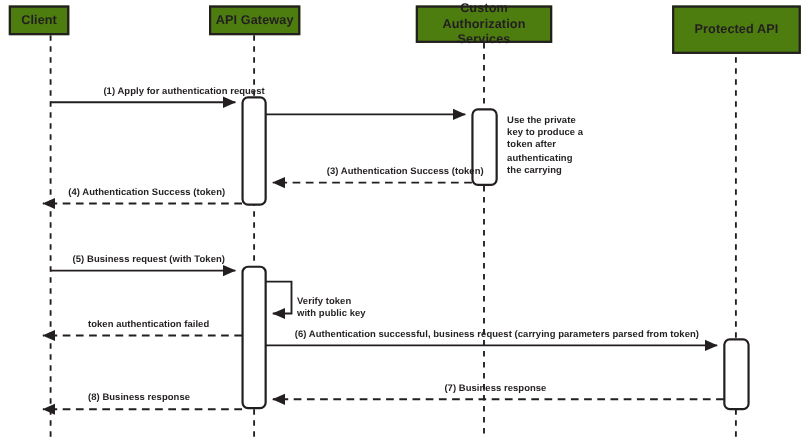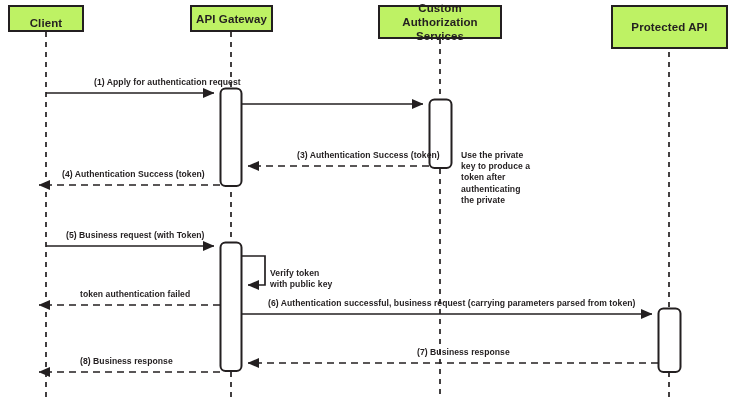--- a/index.html
+++ b/index.html
@@ -19,21 +19,21 @@
   }
   #canvas svg {
     position: absolute;
     left: 0;
     top: 0;
   }
   .lifeline-title {
     position: absolute;
     box-sizing: border-box;
     border: 2px solid #231f20;
-    background: #bef264;
+    background: #4d7c0f;
     color: #231f20;
     font-size: 11.5px;
     font-weight: bold;
     line-height: 14px;
     text-align: center;
     display: flex;
     align-items: center;
     justify-content: center;
     letter-spacing: 0.1px;
   }
@@ -102,21 +102,21 @@
       <line x1="220" y1="305" x2="39" y2="305" stroke-dasharray="7,5" marker-end="url(#arrowOpen)"></line>
 
       <line x1="241" y1="314" x2="652" y2="314" marker-end="url(#arrowSolid)"></line>
 
       <line x1="658" y1="363" x2="248" y2="363" stroke-dasharray="7,5" marker-end="url(#arrowOpen)"></line>
 
       <line x1="220" y1="372" x2="39" y2="372" stroke-dasharray="7,5" marker-end="url(#arrowOpen)"></line>
     </g>
   </svg>
 
-  <div class="lifeline-title" style="left:8px; top:5px; width:76px; height:27px;align-items:flex-end;">
+  <div class="lifeline-title" style="left:8px; top:5px; width:55px; height:27px;">
     <span>Client</span>
   </div>
 
   <div class="lifeline-title" style="left:190px; top:5px; width:83px; height:27px;">
     <span>API Gateway</span>
   </div>
 
   <div class="lifeline-title" style="left:378px; top:5px; width:124px; height:34px; flex-direction:column;">
     <span>Custom Authorization</span>
     <span>Services</span>
@@ -137,25 +137,25 @@
 
   <div class="note-label" style="left:270px; top:252px;margin-top:16px;">
     <span>Verify token</span>
     <span>with public key</span>
   </div>
 
   <div class="msg-label" style="left:80px; top:289px;">token authentication failed</div>
 
   <div class="msg-label" style="left:268px; top:298px;">(6) Authentication successful, business request (carrying parameters parsed from token)</div>
 
-  <div class="msg-label" style="left:404px; top:347px;margin-left:13px;">(7) Business response</div>
+  <div class="msg-label" style="left:404px; top:347px;">(7) Business response</div>
 
   <div class="msg-label" style="left:80px; top:356px;">(8) Business response</div>
 
-  <div class="note-label" style="left:461px; top:104px;margin-top:46px;">
+  <div class="note-label" style="left:461px; top:104px;">
     <span>Use the private</span>
     <span>key to produce a</span>
     <span>token after</span>
     <span>authenticating</span>
-    <span>the private</span>
+    <span>the carrying</span>
   </div>
 
 </div>
 
 </body></html>

